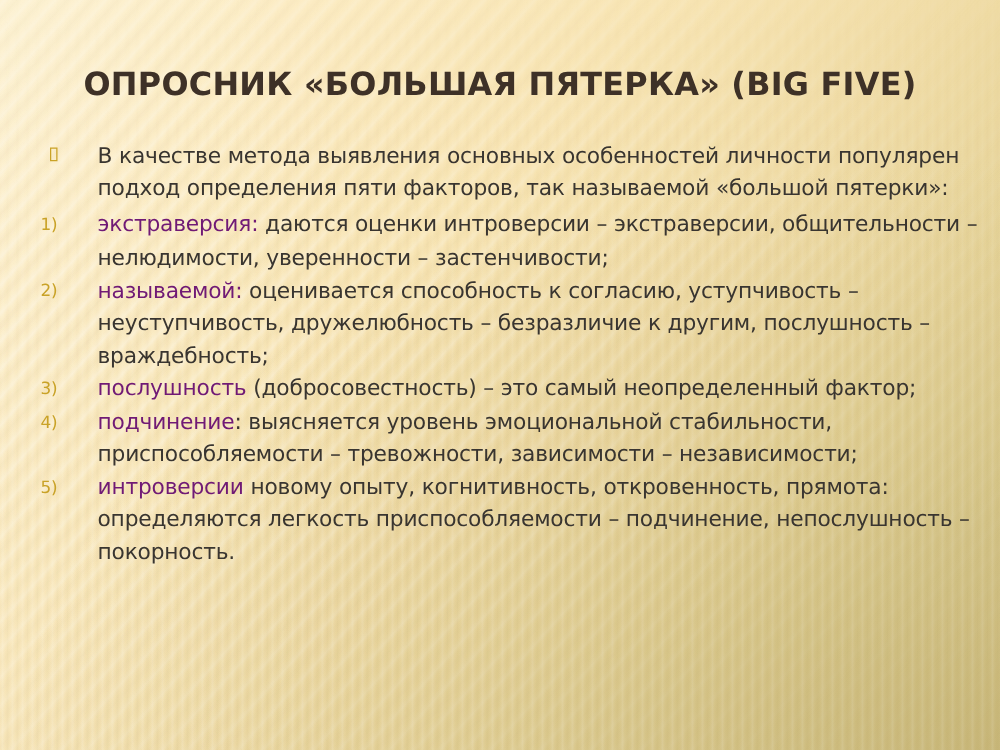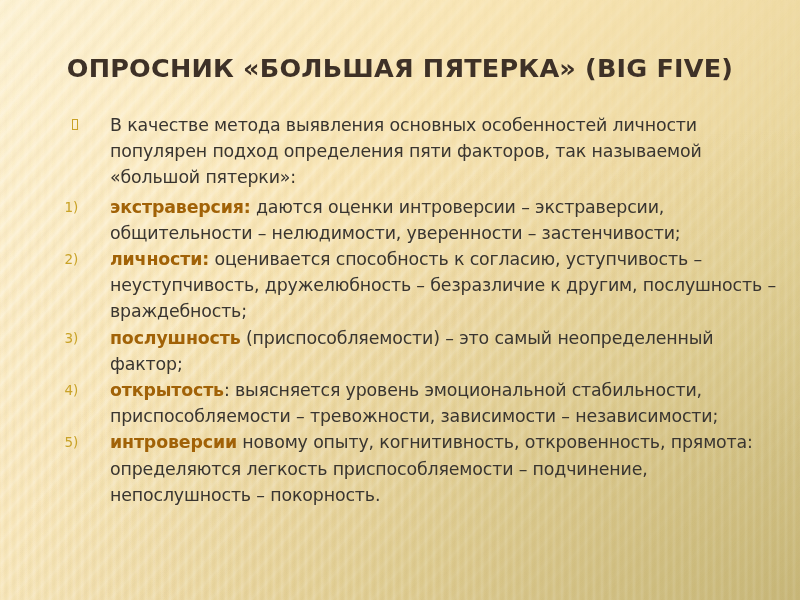--- a/index.html
+++ b/index.html
@@ -114,21 +114,20 @@
 
   .para {
     position: relative;
     padding-left: 78px;
     padding-right: 18px;
     color: #393530;
     font-family: "DejaVu Sans", sans-serif;
     font-size: 17.4px;
     line-height: 26.2px;
     letter-spacing: -0.15px;
-    margin-left: 32px;
   }
 
   .para-intro {
     margin-bottom: 3px;
   }
 
   .marker {
     position: absolute;
     left: 0;
     top: 0;
@@ -160,22 +159,22 @@
     padding-right: 9px;
     box-sizing: border-box;
     font-weight: normal;
   }
 
   .li {
     margin-bottom: 0px;
   }
 
   .lead {
-    font-weight: bold;
-    color: #a16207;
+    font-weight: normal;
+    color: #701a75;
   }
 
   .nowrapspace { white-space: pre-wrap; }
 </style>
 </head>
 <body>
 
 <div id="slide">
 
   <div class="bg-wash"></div>
@@ -194,31 +193,31 @@
         <span>В качестве метода выявления основных особенностей личности популярен подход определения пяти факторов, так называемой «большой пятерки»:</span>
       </div>
 
       <div class="para li">
         <span class="marker marker-num">1)</span>
         <span class="lead">экстраверсия:</span><span class="nowrapspace"> даются оценки интроверсии – экстраверсии, общительности – нелюдимости, уверенности – застенчивости;</span>
       </div>
 
       <div class="para li">
         <span class="marker marker-num">2)</span>
-        <span class="lead">личности:</span><span class="nowrapspace"> оценивается способность к согласию, уступчивость – неуступчивость, дружелюбность – безразличие к другим, послушность – враждебность;</span>
+        <span class="lead">называемой:</span><span class="nowrapspace"> оценивается способность к согласию, уступчивость – неуступчивость, дружелюбность – безразличие к другим, послушность – враждебность;</span>
       </div>
 
       <div class="para li">
         <span class="marker marker-num">3)</span>
-        <span class="lead">послушность</span><span class="nowrapspace"> (приспособляемости) – это самый неопределенный фактор;</span>
+        <span class="lead">послушность</span><span class="nowrapspace"> (добросовестность) – это самый неопределенный фактор;</span>
       </div>
 
       <div class="para li">
         <span class="marker marker-num">4)</span>
-        <span class="lead">открытость</span><span class="nowrapspace">: выясняется уровень эмоциональной стабильности, приспособляемости – тревожности, зависимости – независимости;</span>
+        <span class="lead">подчинение</span><span class="nowrapspace">: выясняется уровень эмоциональной стабильности, приспособляемости – тревожности, зависимости – независимости;</span>
       </div>
 
       <div class="para li">
         <span class="marker marker-num">5)</span>
         <span class="lead">интроверсии</span><span class="nowrapspace"> новому опыту, когнитивность, откровенность, прямота: определяются легкость приспособляемости – подчинение, непослушность – покорность.</span>
       </div>
 
     </div>
   </div>
 </div>

